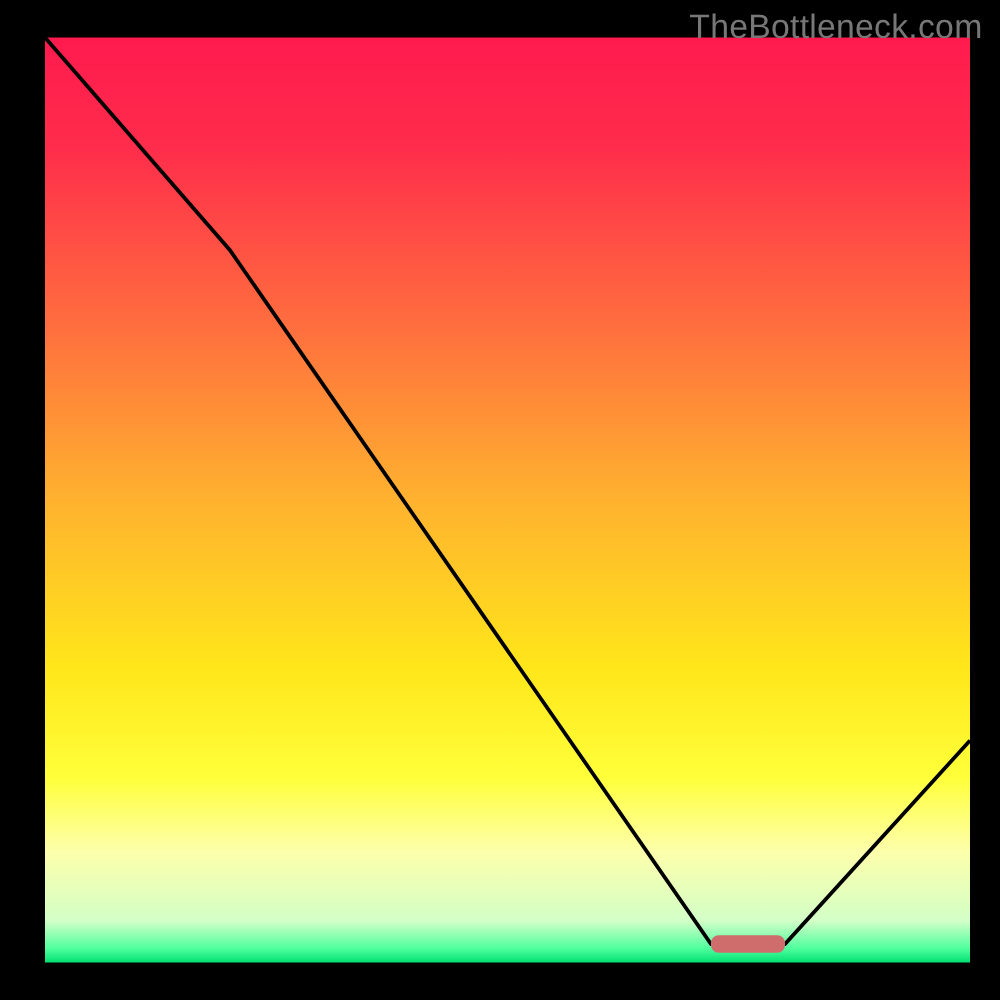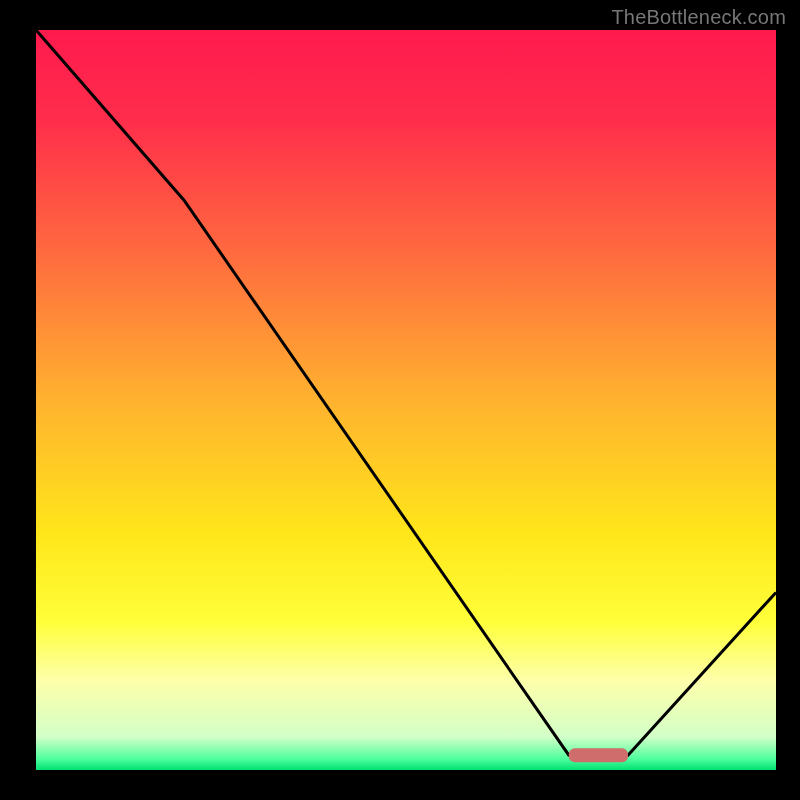--- a/index.html
+++ b/index.html
@@ -16,21 +16,21 @@
     top: 0;
     left: 0;
     width: 800px;
     height: 800px;
   }
   .watermark {
     position: absolute;
     top: 6px;
     right: 14px;
     color: #777;
-    font-size: 20px;
+    font-size: 27px;
     font-weight: 500;
     z-index: 10;
     letter-spacing: 0.2px;
   }
   svg { display: block; }
 </style>
 </head>
 <body>
 
 <div class="chart-container">

